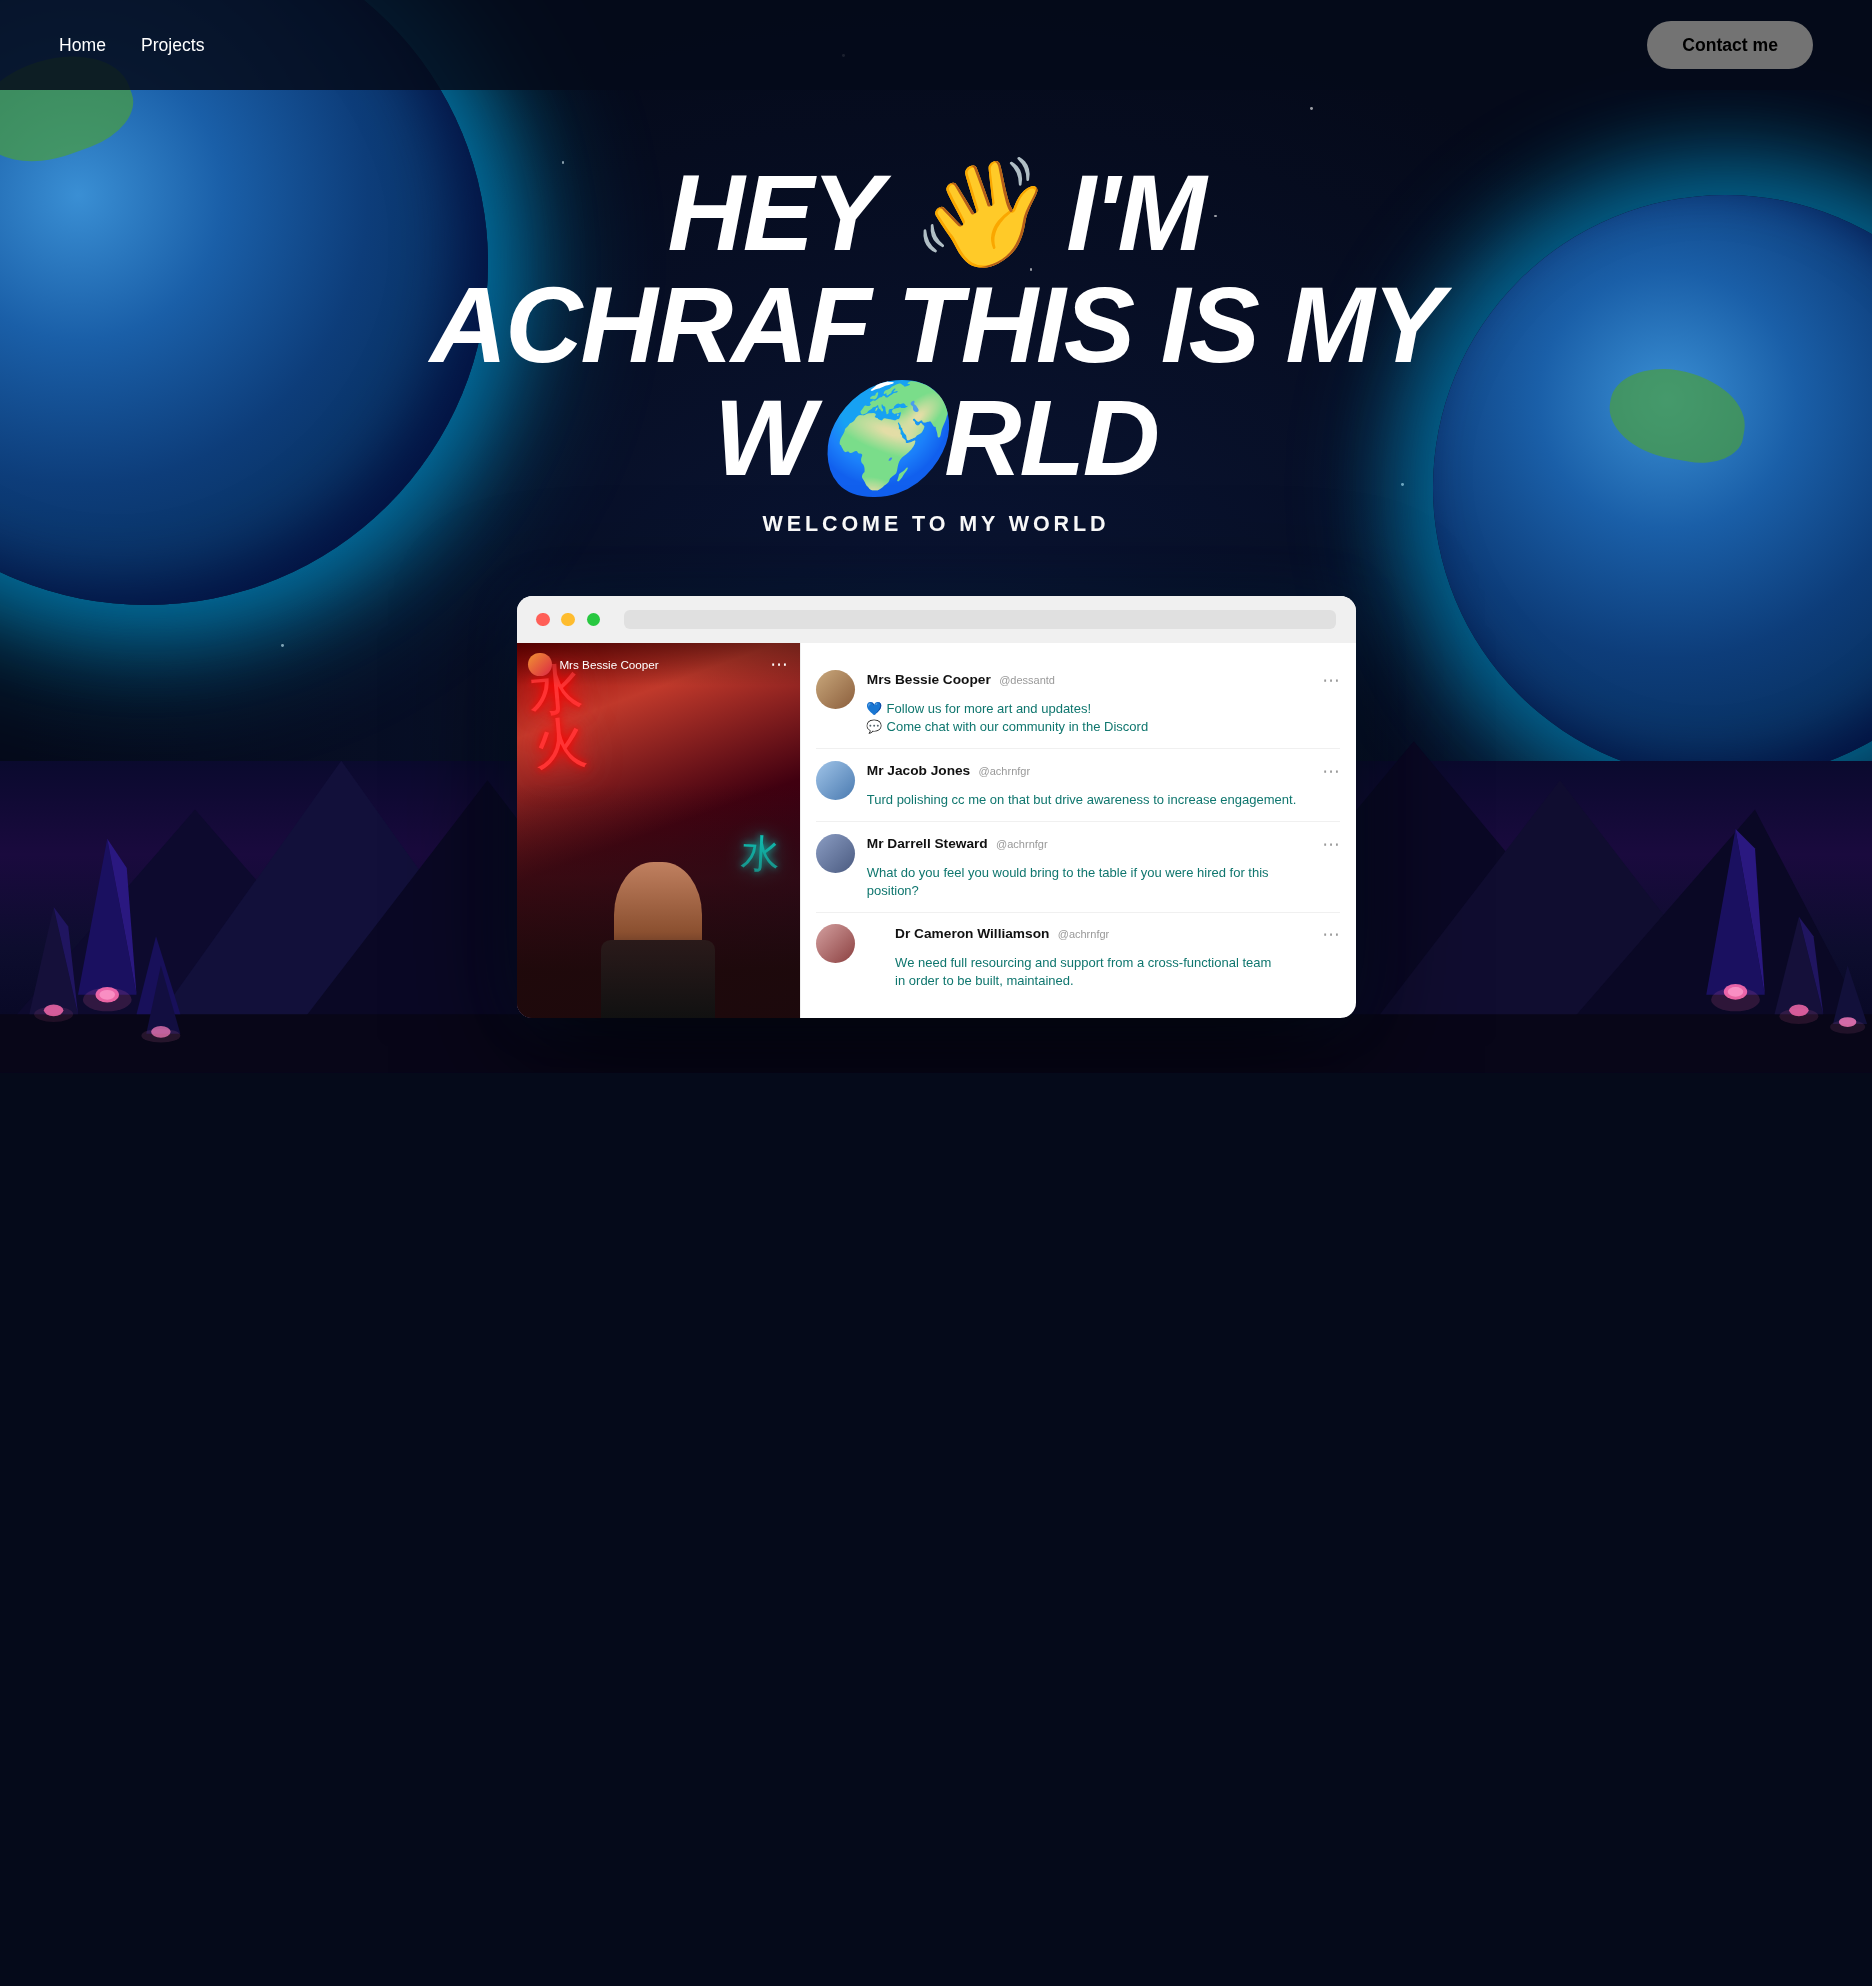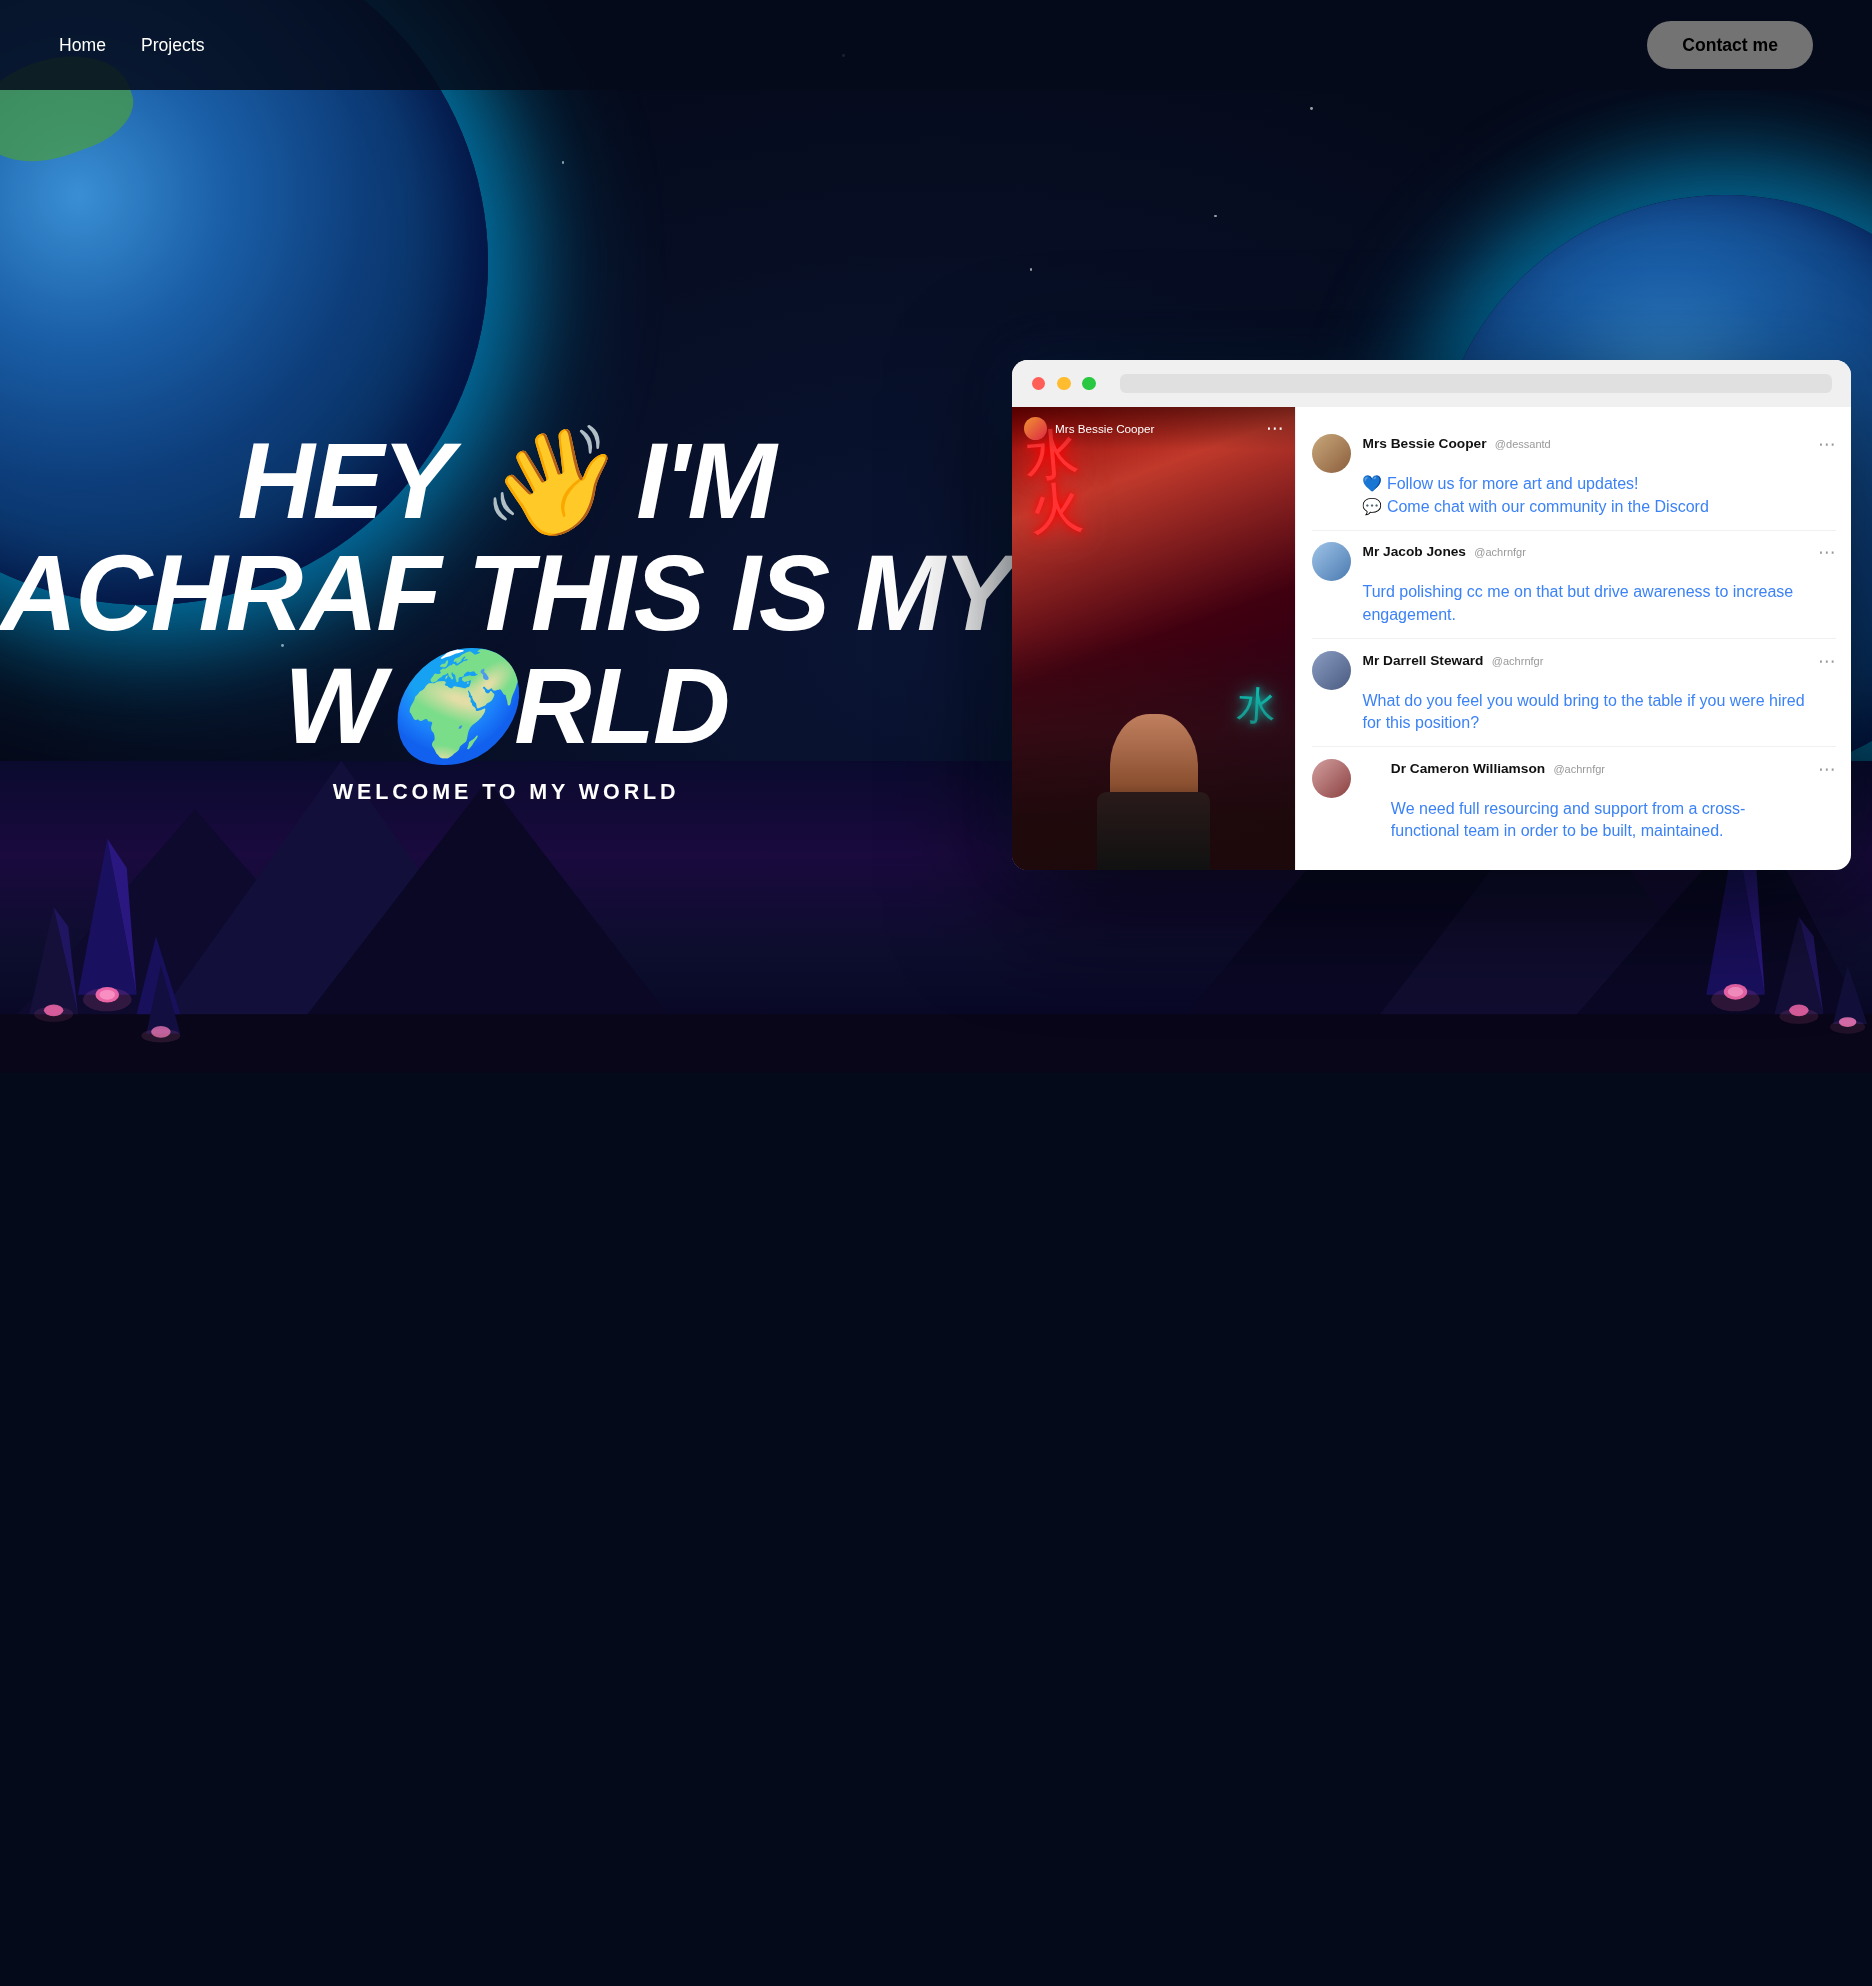--- a/index.html
+++ b/index.html
@@ -44,20 +44,21 @@
       font-weight: 600;
       cursor: pointer;
     }
 
     
     .hero {
       position: relative;
       width: 100%;
       min-height: 1073px;
       display: flex;
+      flex-direction: column;
       align-items: center;
       justify-content: flex-start;
       padding-top: 98px;
       overflow: hidden;
     }
 
     
     .stars {
       position: absolute;
       top: 0; left: 0; right: 0; bottom: 0;
@@ -352,23 +353,23 @@
       font-size: 13.7px;
       font-weight: 700;
       color: #111;
     }
     .comment-handle {
       font-size: 11px;
       color: #999;
       margin-left: 3.9px;
     }
     .comment-text {
-      font-size: 16px;
-      color: #3b82f6;
-      margin-top: 21px;
+      font-size: 13px;
+      color: #0f766e;
+      margin-top: 12px;
       line-height: 1.4;
     }
     .comment-more {
       font-size: 17.6px;
       color: #999;
       cursor: pointer;
     }
 
     
     .landscape {

